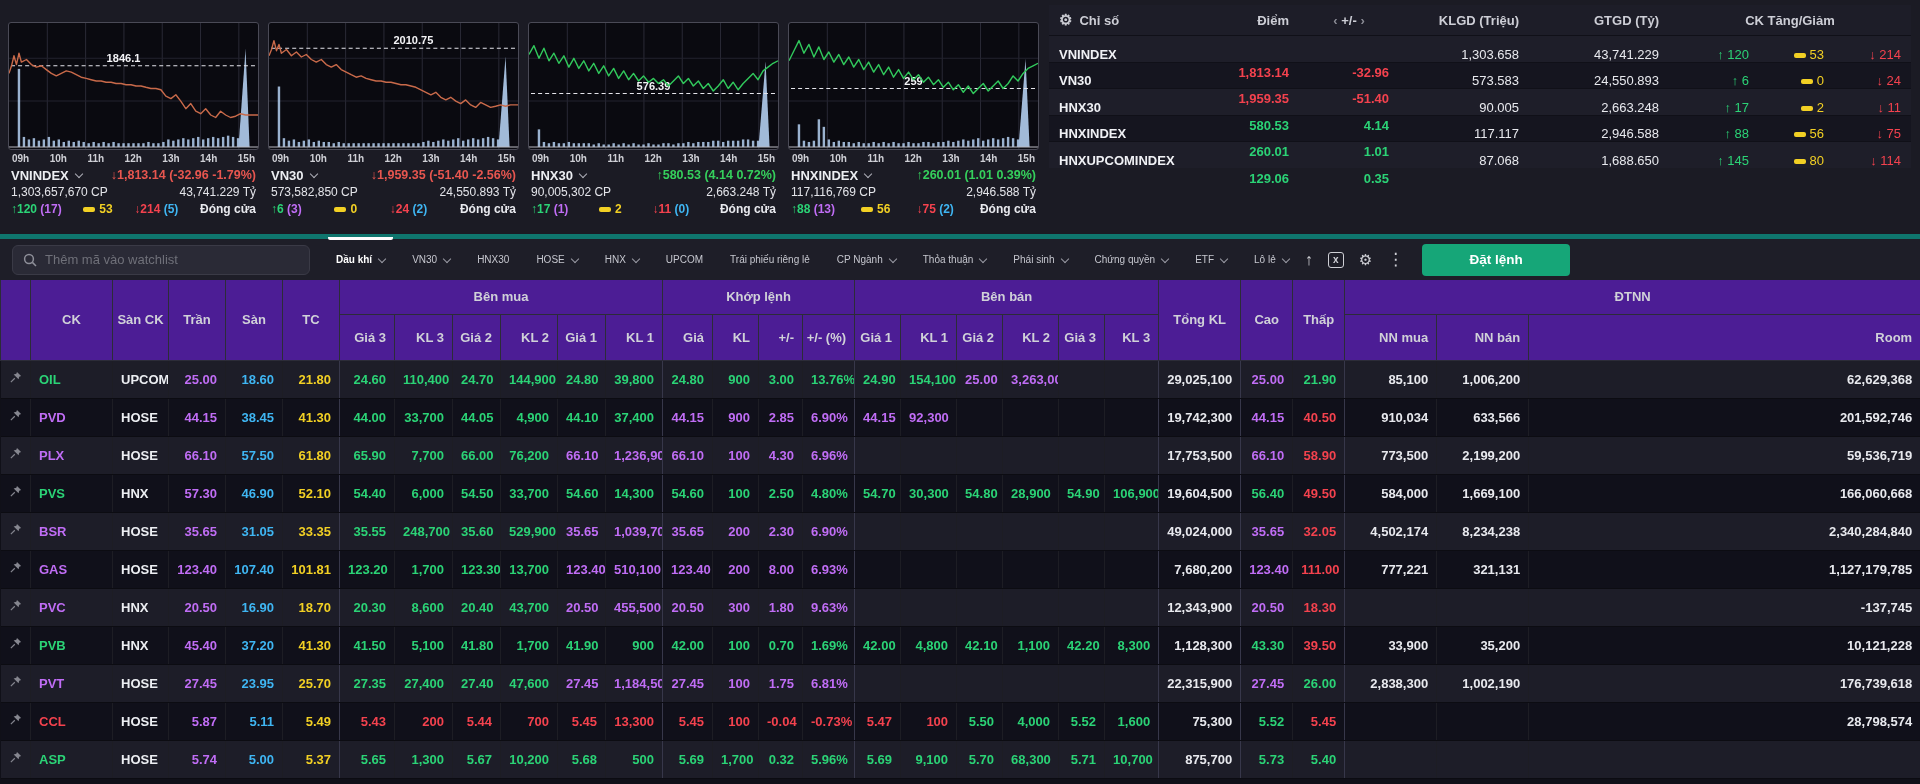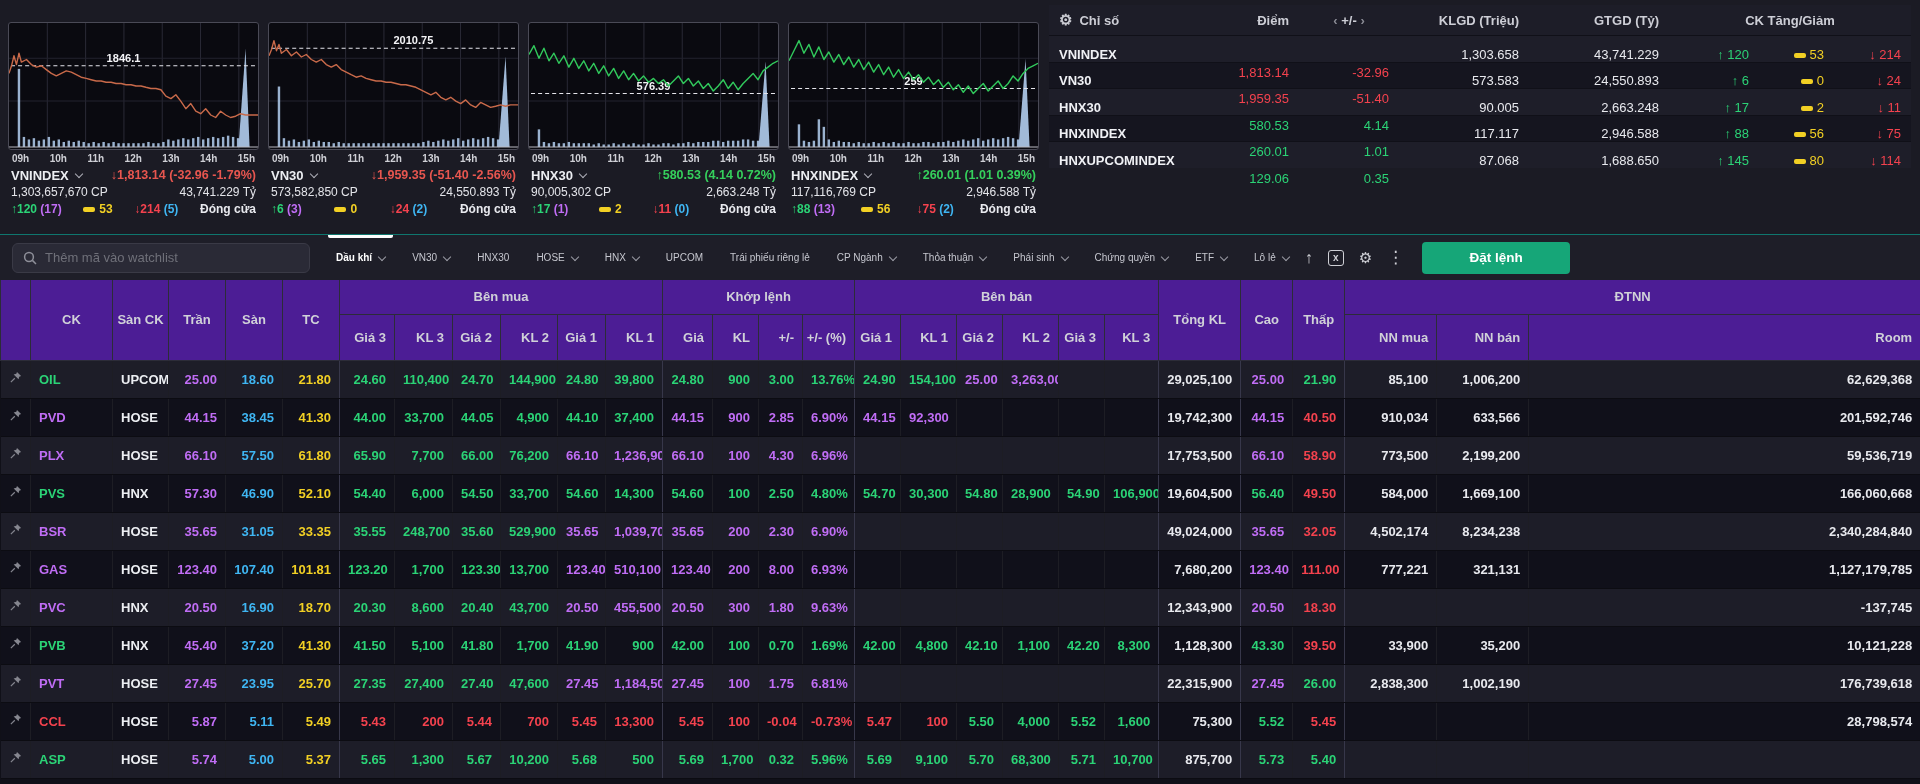--- a/index.html
+++ b/index.html
@@ -31,28 +31,28 @@
   
   .itable { margin-left:10px; width:862px; background:#171721; font-size:13px; align-self:flex-start; }
   .ihead { display:grid; grid-template-columns:140px 110px 100px 130px 140px 1fr; height:30px;
     align-items:center; color:#cdced6; font-weight:bold; background:#1d1d28; }
   .irow { display:grid; grid-template-columns:140px 110px 100px 130px 140px 90px 75px 1fr; height:26.5px;
     align-items:center; cursor:pointer; border-top:1px solid #101018; }
   .irow:nth-child(even) { background:#1e1e29; } .irow:nth-child(odd) { background:#15151f; }
   .icell { padding:0 10px; white-space:nowrap; overflow:hidden; }
   .tr { text-align:right; } .tc { text-align:center; }
   .iname { font-weight:bold; color:#f0f1f5; }
-  .ipt { font-weight:normal;margin-top:36px; }
+  .ipt { font-weight:bold;margin-top:36px; }
   .ghead { display:flex; align-items:center; gap:7px; }
   .gear { font-size:15px; color:#c9cad1; cursor:pointer; }
   .arrows { color:#8b8c96; }
 
   
   .toolbar { height:46px; background:#1e1e28; display:flex; align-items:center; padding:0 12px;
-    border-top:1px solid #0f766e; }
+    border-top:5px solid #0f766e; }
   .searchbox { width:298px; height:30px; background:#2a2a36; border:1px solid #3a3a46; border-radius:6px;
     display:flex; align-items:center; padding:0 10px; gap:8px; }
   .searchbox input { flex:1; background:transparent; border:none; outline:none; color:#dddee4;
     font-size:13px; font-family:"Liberation Sans",sans-serif; }
   .searchbox input::placeholder { color:#6f7079; }
   .tabs { display:flex; align-items:center; margin-left:26px; gap:27px; height:46px; }
   .tab { height:46px; display:flex; align-items:center; font-size:10px; color:#c6c7cf;
     cursor:pointer; position:relative; white-space:nowrap; }
   .tab .chev { border-color:#9a9ba5; margin-top:-2px; }
   .tab.active { color:#ffffff; font-weight:bold; }

